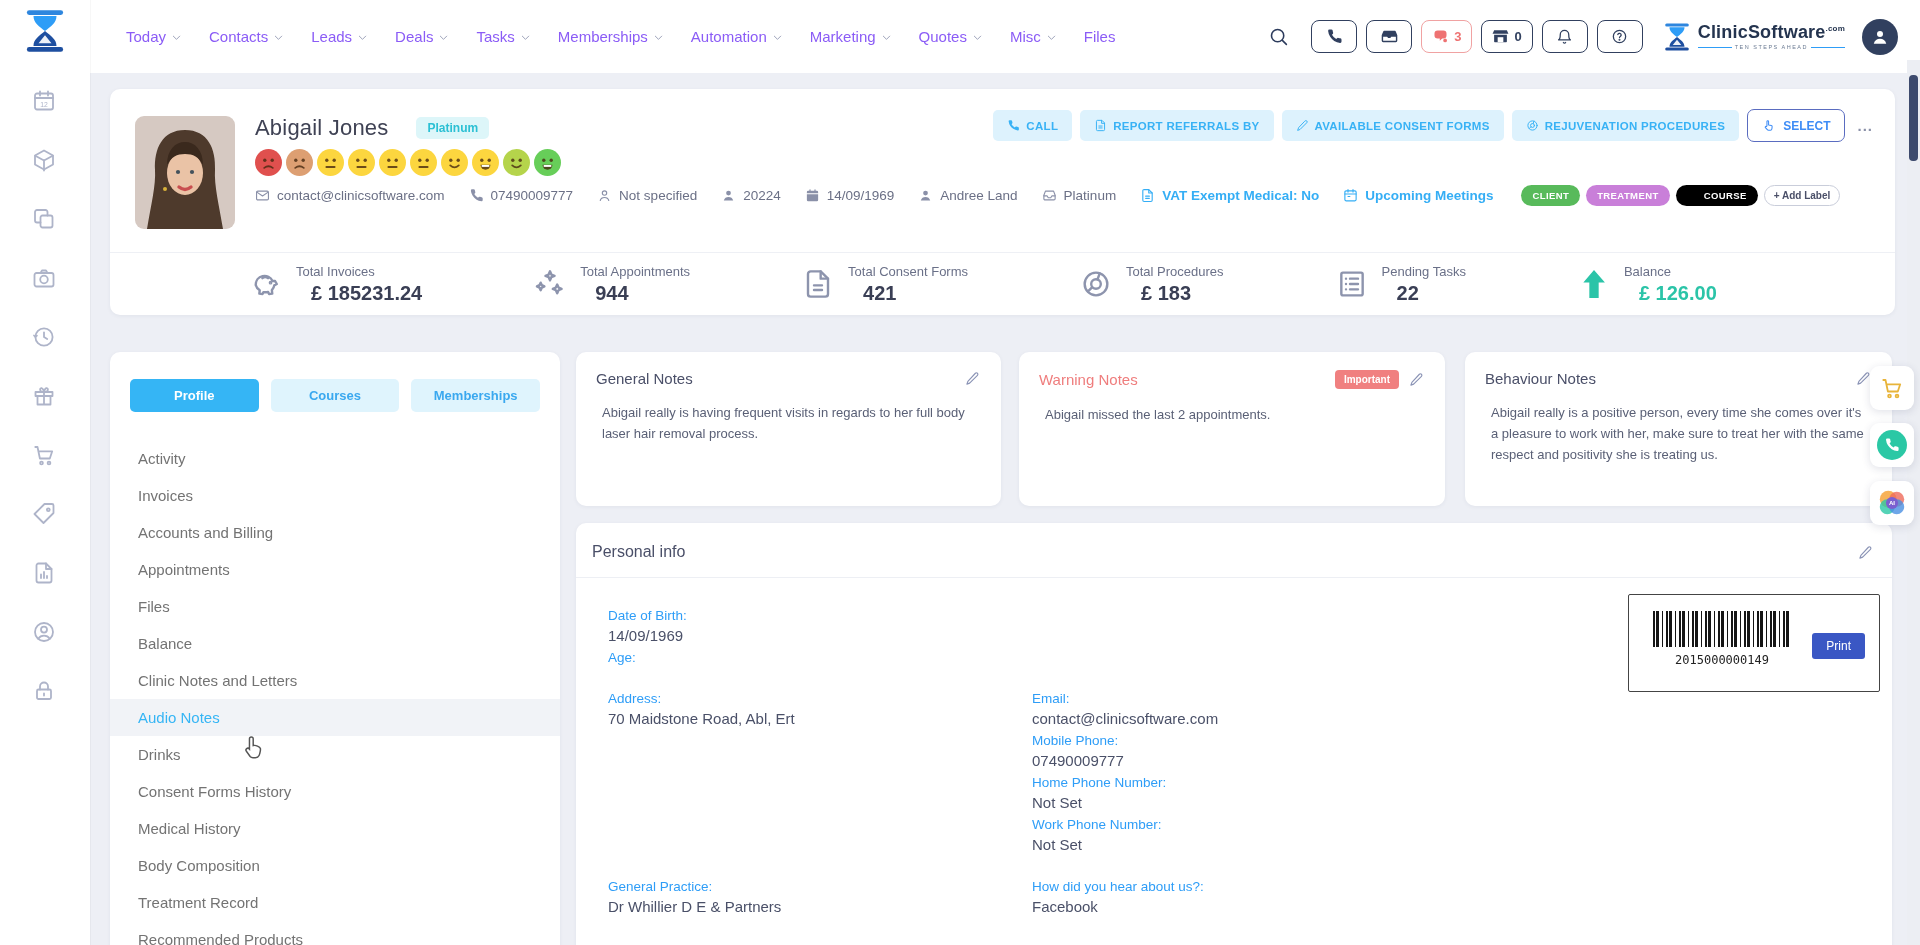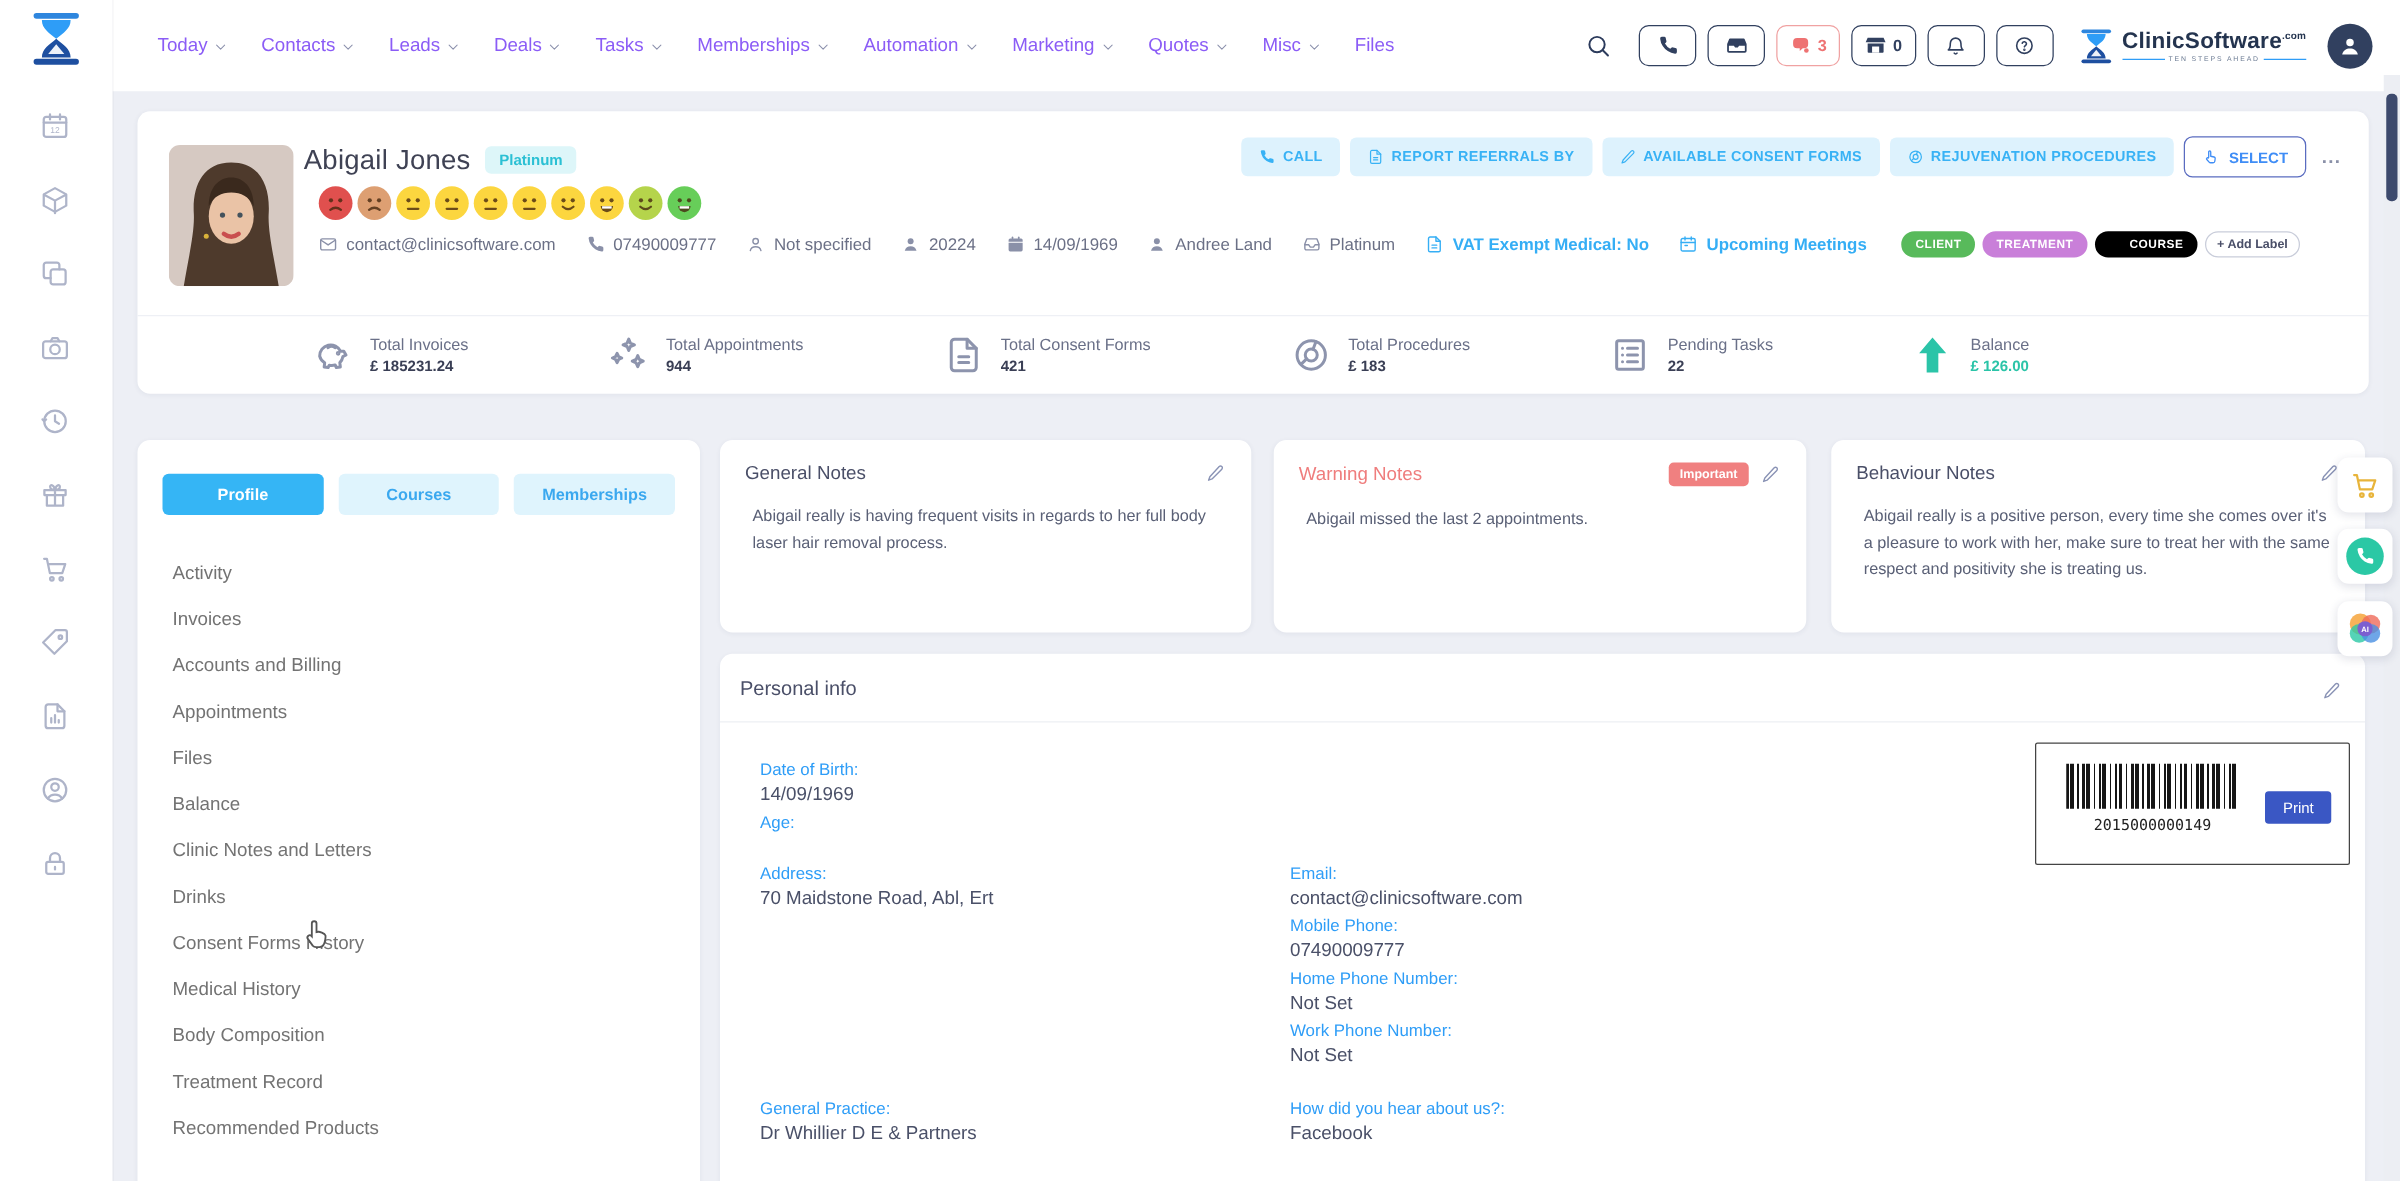--- a/index.html
+++ b/index.html
@@ -41,21 +41,21 @@
   .tb-avatar { width:36px; height:36px; border-radius:50%; background:#31405f; display:flex; align-items:center; justify-content:center; cursor:pointer; }
   .tb-avatar svg { width:20px; height:20px; color:#fff; }
 
   
   #main { position:absolute; left:90px; top:73px; width:1830px; height:872px; background:#edeff5; overflow:hidden; }
   .card { position:absolute; background:#fff; border-radius:10px; box-shadow:0 1px 4px rgba(40,50,90,.06); }
 
   
   #patient-card { left:20px; top:16px; width:1785px; height:226px; }
   .photo { position:absolute; left:25px; top:27px; width:100px; height:113px; border-radius:9px; overflow:hidden; cursor:pointer; }
-  .p-name-row { position:absolute; left:133px; top:26px; display:flex; align-items:center; gap:12px; }
+  .p-name-row { position:absolute; left:145px; top:26px; display:flex; align-items:center; gap:28px; }
   .p-name { font-size:22px; color:#3f4254; letter-spacing:.2px; }
   .tier-badge { background:#ddf6f9; color:#2bc0d4; font-size:12px; font-weight:bold; padding:4px 11px; border-radius:5px; }
   .moods { position:absolute; left:145px; top:60px; display:flex; gap:4px; }
   .mood { width:27px; height:27px; border-radius:50%; cursor:pointer; border:none; }
   .mood svg { width:27px; height:27px; }
   .hdr-actions { position:absolute; right:18px; top:20px; display:flex; align-items:center; gap:8px; }
   .act-btn { height:31px; padding:0 14px; background:#ddf2fd; border:none; border-radius:5px; color:#38b2f5;
              font-size:11.5px; font-weight:bold; letter-spacing:.3px; display:flex; align-items:center; gap:6px; cursor:pointer; }
   .act-btn svg { width:13px; height:13px; }
   .select-btn { height:33px; padding:0 14px; background:#fff; border:1.6px solid #5a6cc0; border-radius:7px; color:#3f8df6;
@@ -70,21 +70,21 @@
   .chip.link .ci { color:#35aef5; }
   .labels-row { display:flex; align-items:center; gap:6px; margin-left:4px; }
   .pill { color:#fff; font-size:9.5px; font-weight:bold; letter-spacing:.4px; padding:5px 11px; border-radius:999px; border:none; cursor:pointer; }
   .add-label { background:#fff; color:#4a4f68; font-size:10px; font-weight:bold; padding:4px 9px; border:1px solid #c9cdda; border-radius:999px; cursor:pointer; }
   .stats-divider { position:absolute; left:0; top:163px; width:100%; height:1px; background:#eef0f5; }
   .stats { position:absolute; left:0; top:164px; width:100%; height:62px; display:flex; align-items:center; padding-left:140px; gap:112px; }
   .stat { display:flex; align-items:center; gap:14px; }
   .stat .si { width:32px; height:32px; color:#8d94ad; }
   .stat .si svg { width:32px; height:32px; }
   .stat-label { font-size:13px; color:#6a7088; margin-bottom:3px; }
-  .stat-value { font-size:12px; font-weight:bold; color:#3a3f55; }
+  .stat-value { font-size:20px; font-weight:bold; color:#3a3f55;margin-left:15px; }
   .stat.teal .si { color:#2bc4a8; }
   .stat.teal .stat-value { color:#2bc4a8; }
 
   
   #left-panel { left:20px; top:279px; width:450px; height:690px; padding-top:27px; }
   .tabs { display:flex; gap:12px; padding:0 20px; }
   .tab { flex:1; height:33px; border:none; border-radius:5px; background:#dff4fd; color:#3aa8ef; font-size:13px; font-weight:bold; cursor:pointer; }
   .tab.active { background:#35b5f5; color:#fff; }
   .menu { margin-top:28px; }
   .menu-item { height:37px; display:flex; align-items:center; padding-left:28px; font-size:15px; color:#737373; cursor:pointer; }
@@ -798,20 +798,23 @@
         </div>
 
         <div class="menu-item">
           <span>Balance</span>
         </div>
 
         <div class="menu-item">
           <span>Clinic Notes and Letters</span>
         </div>
 
+        <div class="menu-item active">
+          <span>Audio Notes</span>
+        </div>
 
         <div class="menu-item">
           <span>Drinks</span>
         </div>
 
         <div class="menu-item">
           <span>Consent Forms History</span>
         </div>
 
         <div class="menu-item">

